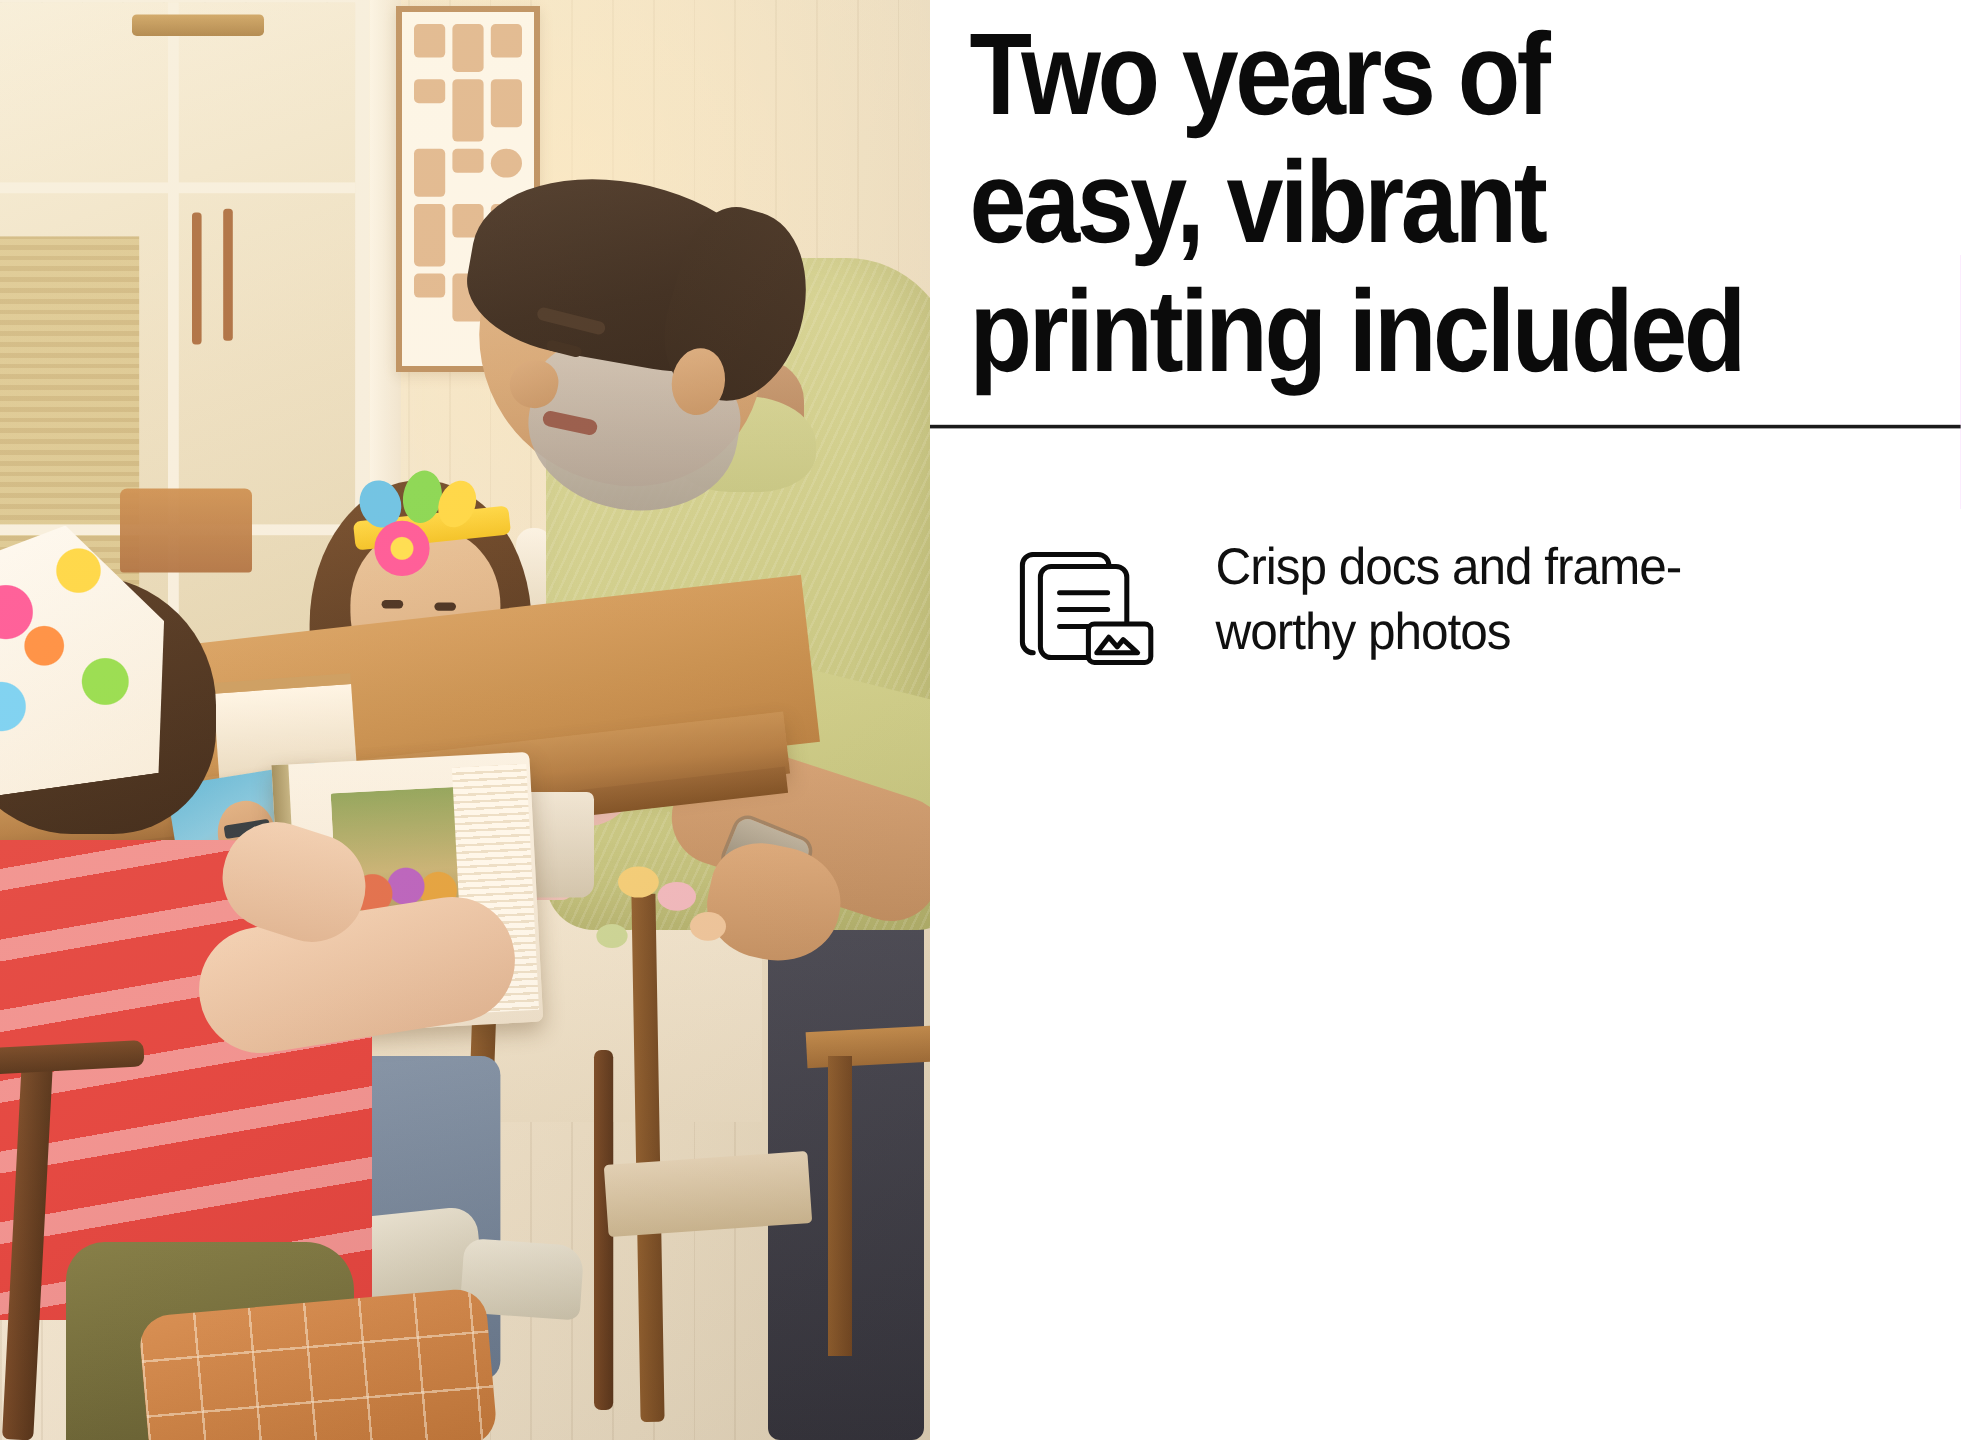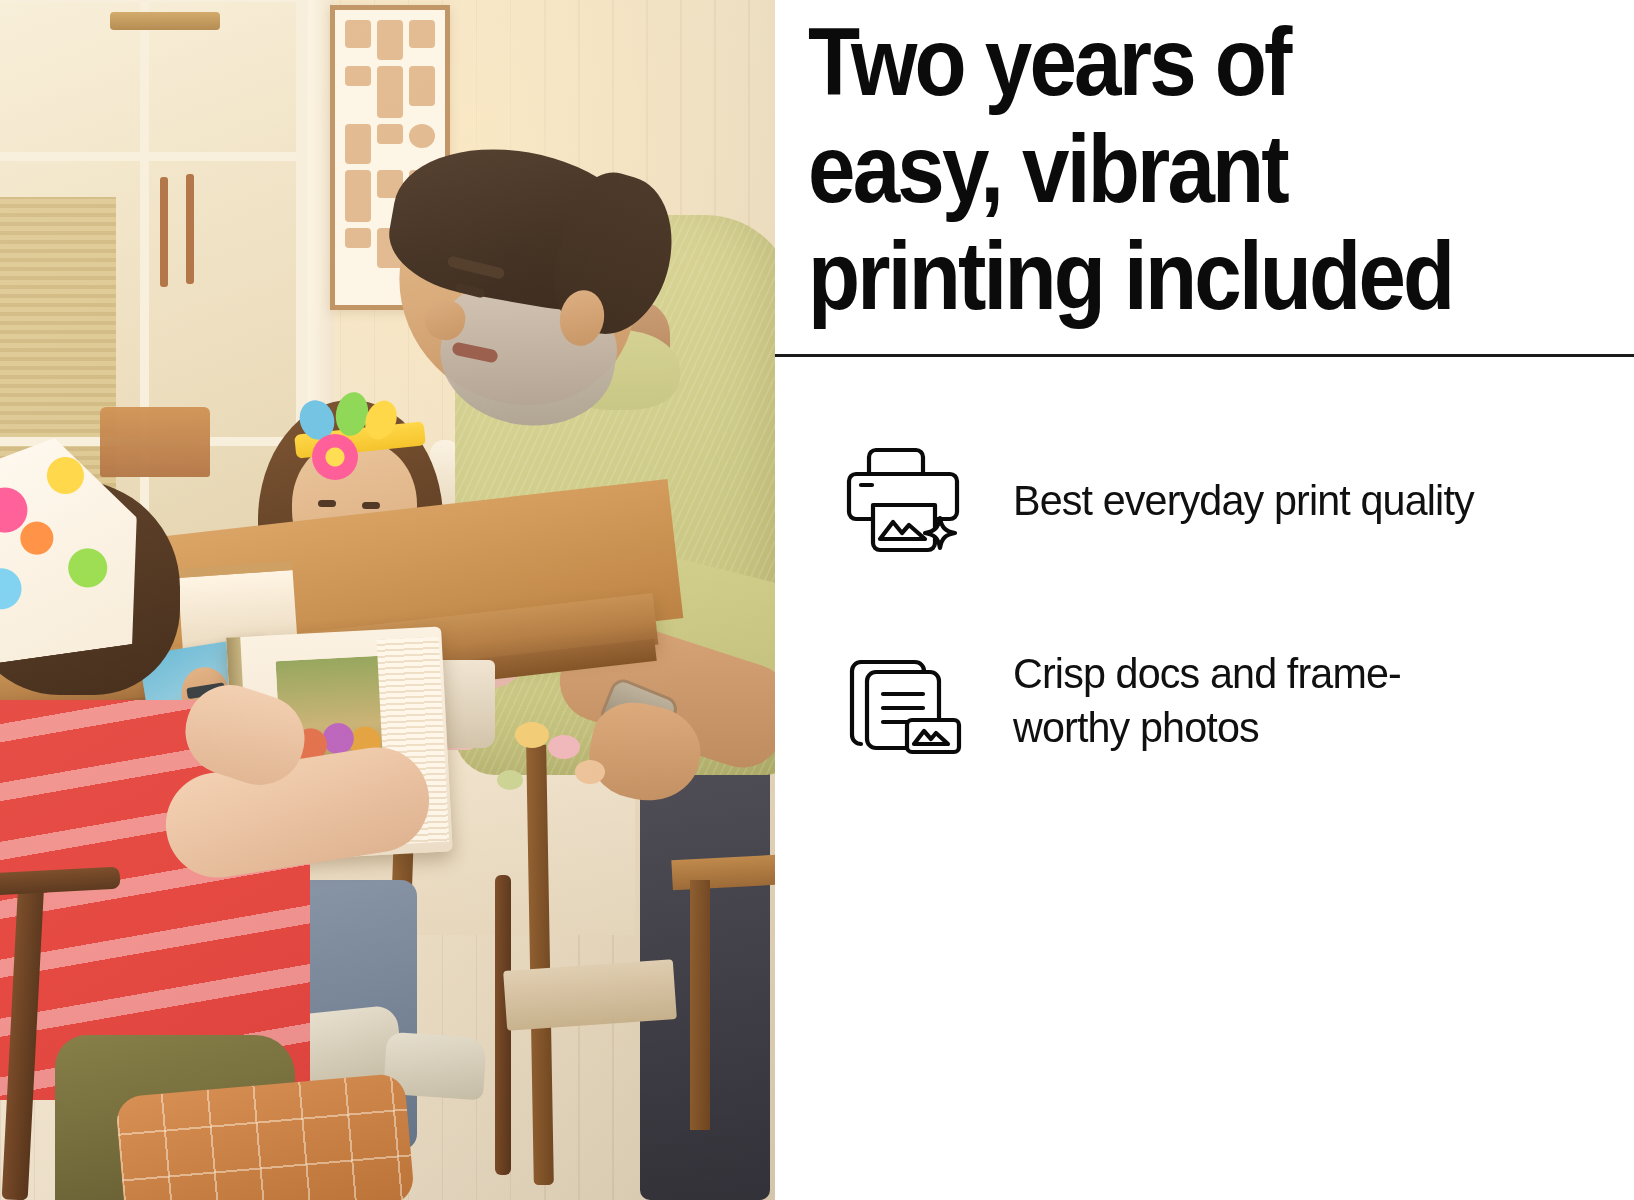--- a/index.html
+++ b/index.html
@@ -630,36 +630,20 @@
 
     <h1 class="headline">Two years of
 easy, vibrant
 printing included</h1>
 
     <div class="divider"></div>
 
     <div class="features">
 
 
-      <div class="feature-row">
-        <div class="feature-icon">
-          <svg width="120" height="112" viewBox="0 0 120 112" fill="none" stroke="#0a0a0a" stroke-width="4.2" stroke-linecap="round" stroke-linejoin="round">
-            <path d="M33 6 h40 a7 7 0 0 1 7 7 v17 h-54 v-17 a7 7 0 0 1 7 -7 z"></path>
-            <path d="M13 30 h94 a7 7 0 0 1 7 7 v31 a7 7 0 0 1 -7 7 h-94 a7 7 0 0 1 -7 -7 v-31 a7 7 0 0 1 7 -7 z"></path>
-            <path d="M18 41 h11"></path>
-
-            <path d="M30 61 h62 v38 a7 7 0 0 1 -7 7 h-48 a7 7 0 0 1 -7 -7 z" fill="#ffffff"></path>
-
-            <path d="M37 95 l13 -17 l9 11 l7 -8 l16 14 z"></path>
-
-            <path d="M97 74 c1.5 9.5 5.5 13.5 15 15 c-9.5 1.5 -13.5 5.5 -15 15 c-1.5 -9.5 -5.5 -13.5 -15 -15 c9.5 -1.5 13.5 -5.5 15 -15 z" fill="#ffffff"></path>
-          </svg>
-        </div>
-        <div class="feature-label">Best everyday print quality</div>
-      </div>
 
       <div class="feature-row">
         <div class="feature-icon">
           <svg width="120" height="112" viewBox="0 0 120 112" fill="none" stroke="#0a0a0a" stroke-width="4.2" stroke-linecap="round" stroke-linejoin="round">
 
             <path d="M18 18 h54 a9 9 0 0 1 9 9"></path>
             <path d="M18 18 a9 9 0 0 0 -9 9 v64 a9 9 0 0 0 9 9"></path>
 
             <path d="M33 28 h54 a9 9 0 0 1 9 9 v58 a9 9 0 0 1 -9 9 h-54 a9 9 0 0 1 -9 -9 v-58 a9 9 0 0 1 9 -9 z" fill="#ffffff"></path>
 

